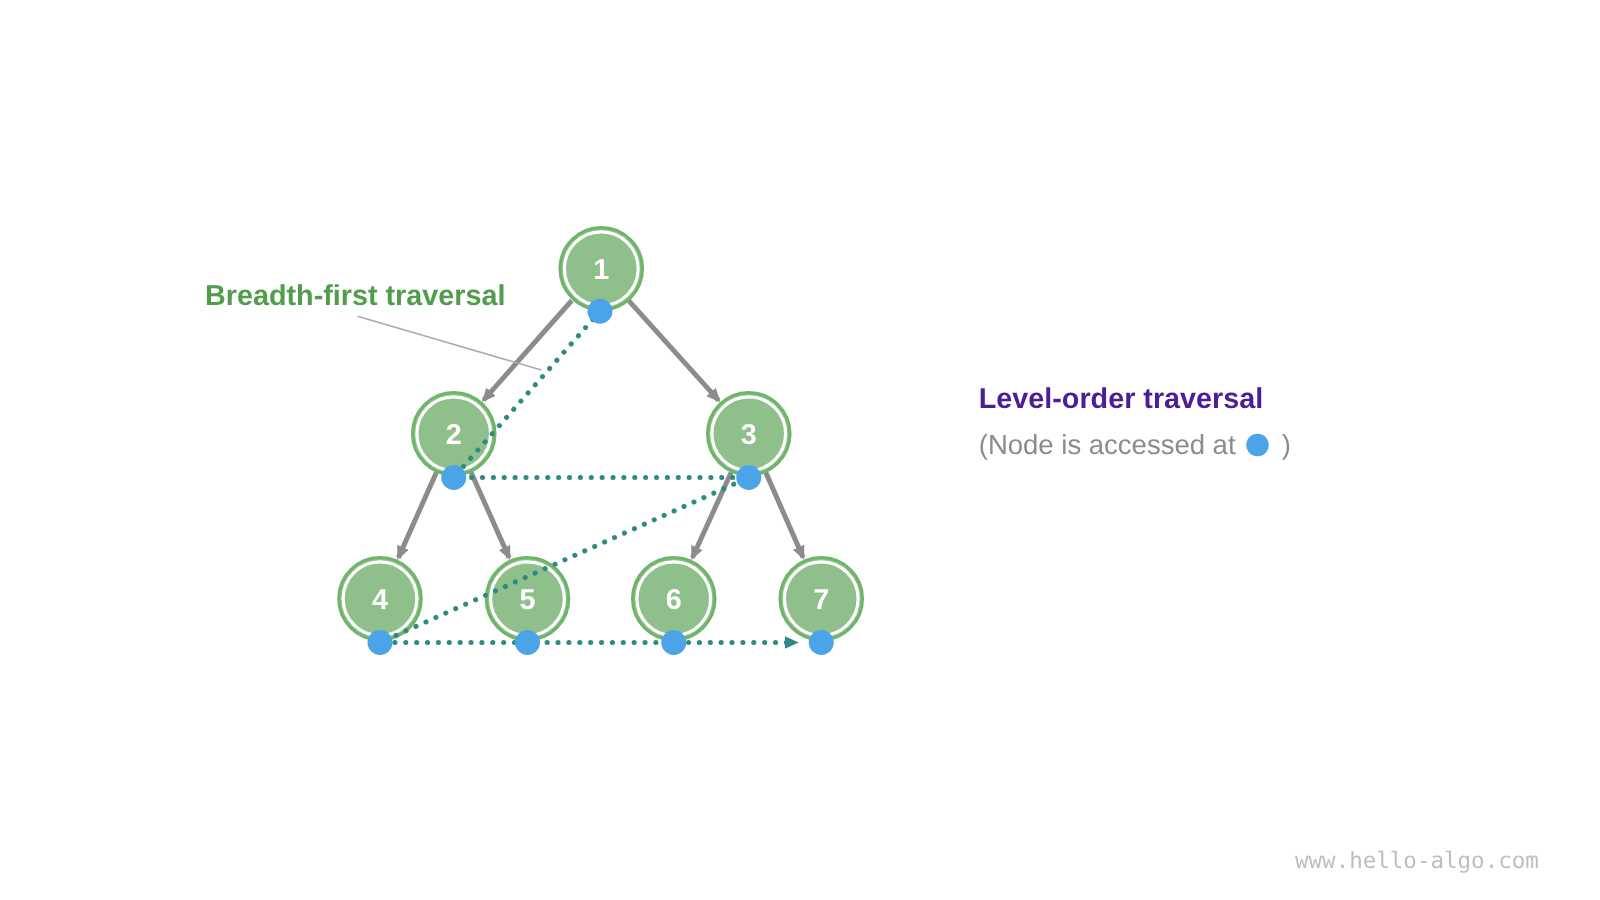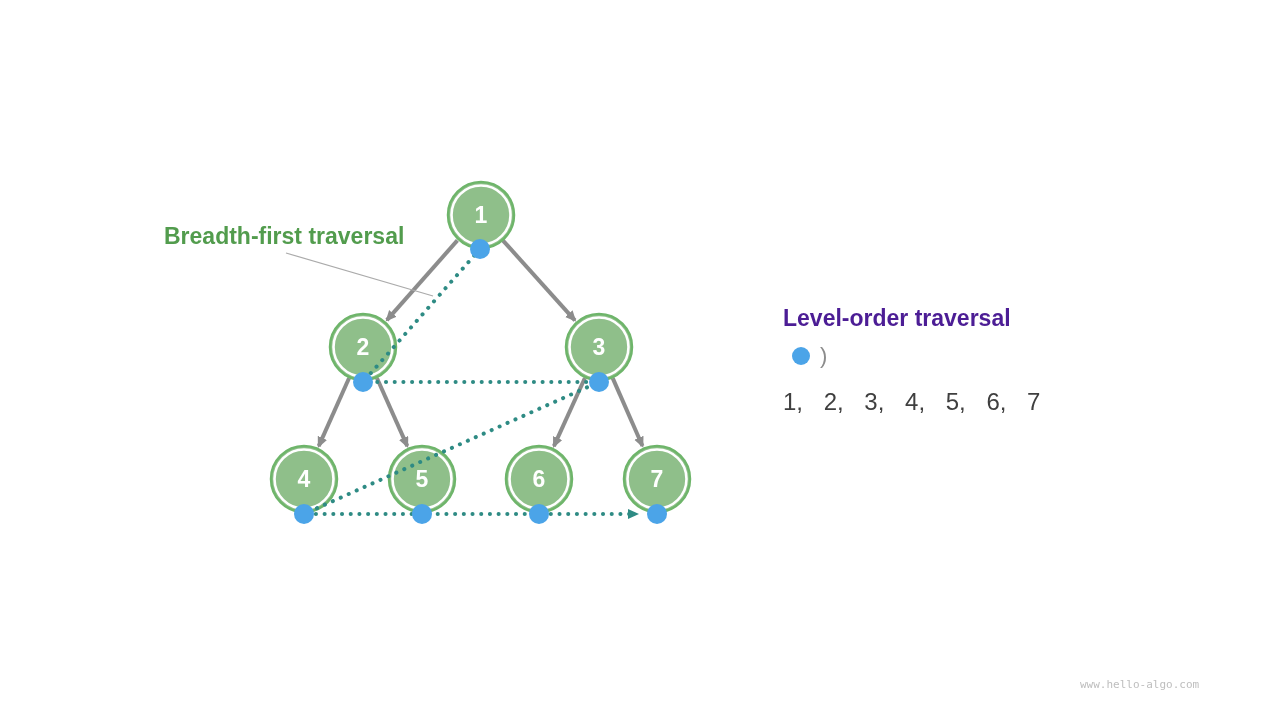--- a/index.html
+++ b/index.html
@@ -27,22 +27,22 @@
   }
   .panel-note .legend-dot{
     display:inline-block;width:18px;height:18px;border-radius:50%;
     background:#4BA4E8;margin:0 10px 0 9px;
   }
   .panel-seq{
     position:absolute;left:783px;top:388px;
     font-size:24px;color:#3F3F3F;white-space:nowrap;word-spacing:14px;
   }
   .watermark{
-    position:absolute;left:1080px;top:678px;
-    font-family:"DejaVu Sans Mono",monospace;font-size:11px;color:#BEBEBE;
+    position:absolute;left:1036px;top:678px;
+    font-family:"DejaVu Sans Mono",monospace;font-size:18px;color:#BEBEBE;
     white-space:nowrap;
   }
 </style>
 </head>
 <body>
 
 <div class="stage">
 
   <svg class="diagram-svg" width="1280" height="720" viewBox="0 0 1280 720">
     <defs>
@@ -114,20 +114,20 @@
       <circle cx="539" cy="514" r="10"></circle>
       <circle cx="657" cy="514" r="10"></circle>
     </g>
   </svg>
 
   <div class="bft-label">Breadth-first traversal</div>
 
   <div class="panel-title">Level-order traversal</div>
 
   <div class="panel-note">
+    <span>(Node is accessed at</span>
     <span class="legend-dot"></span>
     <span>)</span>
   </div>
 
-  <div class="panel-seq">1,  2,  3,  4,  5,  6,  7</div>
 
   <div class="watermark">www.hello-algo.com</div>
 </div>
 
 </body></html>

